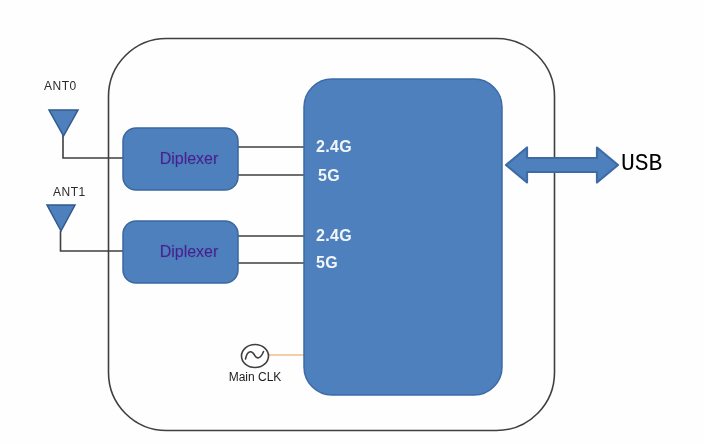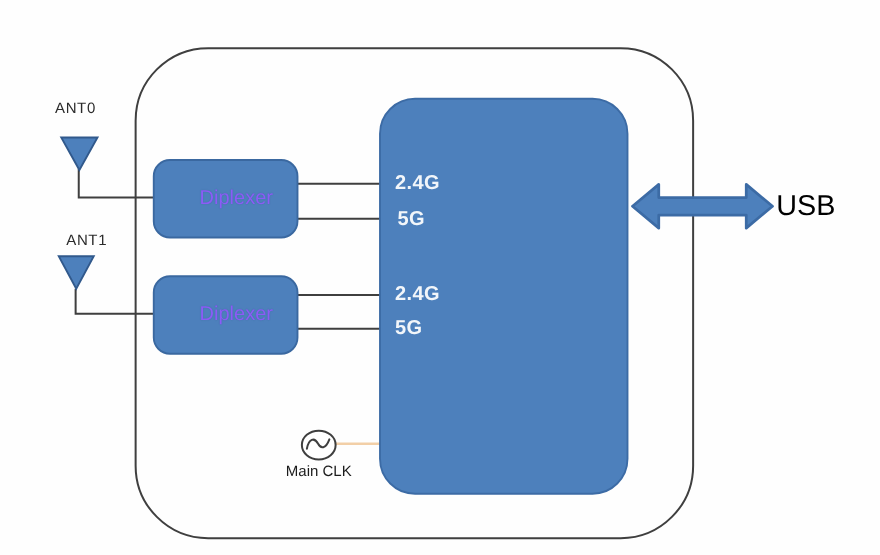--- a/index.html
+++ b/index.html
@@ -30,35 +30,35 @@
   .ant-label {
     font-size: 12px;
     font-weight: 500;
     color: #2b2b2b;
     letter-spacing: 0.5px;
   }
   .diplexer-label {
     width: 132px;
     text-align: center;
     font-size: 16px;
-    color: #8b5cf6;
+    color: #4c1d95;
     text-shadow: 0 0 1px rgba(40,70,110,0.35);
   }
   .port-label {
     font-size: 16px;
     font-weight: 600;
     color: rgba(255,255,255,0.93);
     letter-spacing: 0.3px;
   }
   .clk-label {
     font-size: 12px;
     color: #1c1c1c;
   }
   .usb-label {
-    font-family: Liberation Sans, sans-serif;
+    font-family: Liberation Mono, monospace;
     font-size: 23px;
     color: #000000;
   }
 </style>
 </head>
 <body>
 
 <div class="stage">
 
   <svg class="canvas-svg" viewBox="0 0 704 444">

